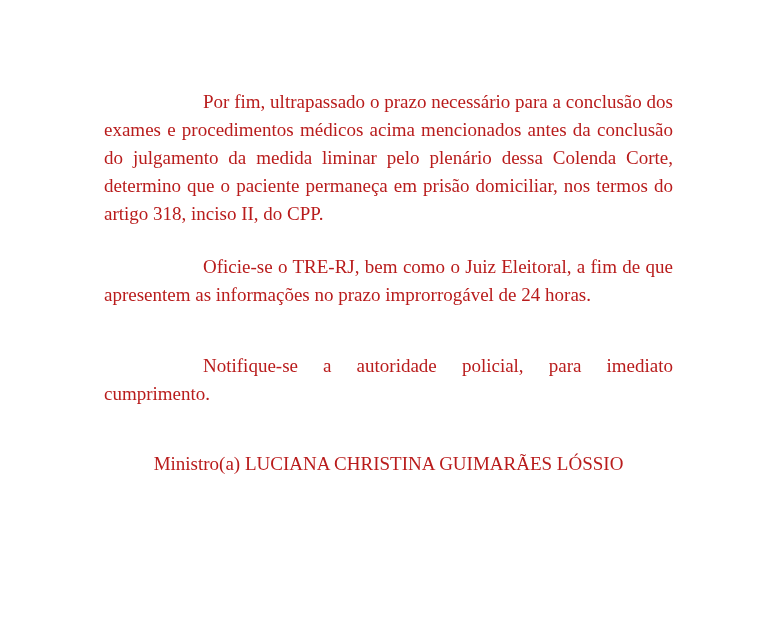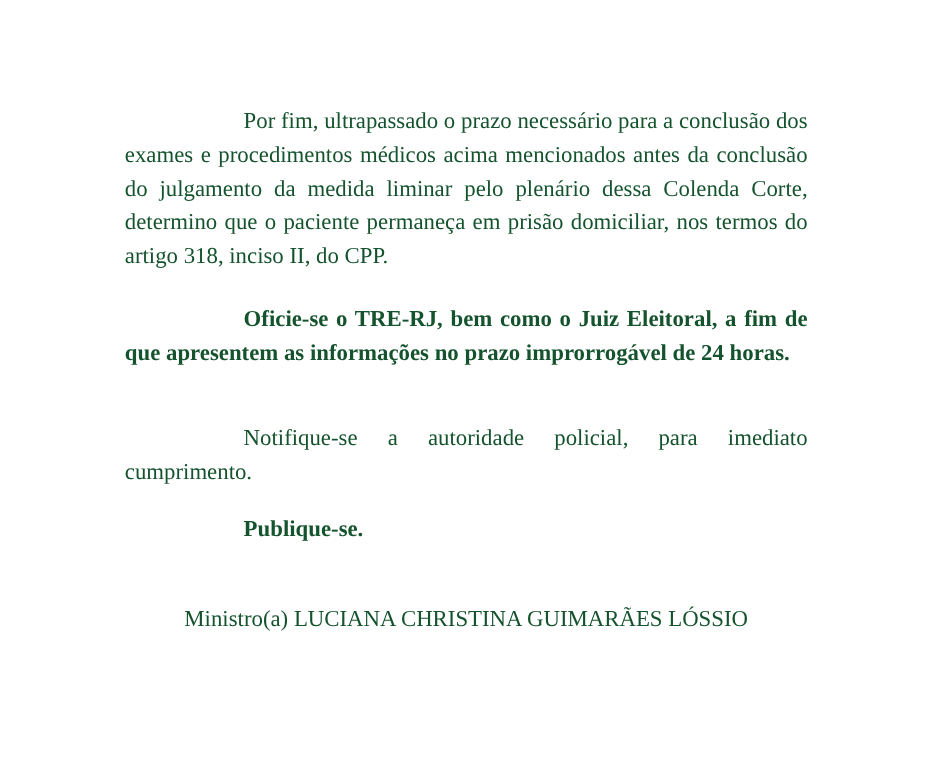--- a/index.html
+++ b/index.html
@@ -7,40 +7,40 @@
   html, body {
     margin: 0;
     padding: 0;
     background: #ffffff;
   }
   .page {
     position: relative;
     width: 783px;
     height: 633px;
     background: #ffffff;
-    color: #14532d;
+    color: #b91c1c;
     font-family: "Liberation Serif", "DejaVu Serif", serif;
     overflow: hidden;
   }
   .content {
     position: absolute;
     left: 104px;
     top: 88px;
     width: 569px;
     font-size: 19px;
     line-height: 28px;
   }
   .para {
     margin: 0;
     text-align: justify;
     text-indent: 99px;
   }
   .para-1 { margin-bottom: 25px; }
-  .para-2 { margin-bottom: 43px; font-weight: bold; }
-  .para-3 { margin-bottom: 20px; }
+  .para-2 { margin-bottom: 43px; }
+  .para-3 { margin-bottom: 44px; }
   .para-4 { font-weight: bold; margin-bottom: 49px; }
   .dateline {
     margin: 0 0 50px 0;
     text-indent: 0;
     text-align: center;
   }
   .signature {
     text-align: center;
     line-height: 24px;
   }
@@ -51,21 +51,20 @@
 
 <div class="page">
   <div class="content">
 
     <p class="para para-1">Por fim, ultrapassado o prazo necessário para a conclusão dos exames e procedimentos médicos acima mencionados antes da conclusão do julgamento da medida liminar pelo plenário dessa Colenda Corte, determino que o paciente permaneça em prisão domiciliar, nos termos do artigo 318, inciso II, do CPP.</p>
 
     <p class="para para-2">Oficie-se o TRE-RJ, bem como o Juiz Eleitoral, a fim de que apresentem as informações no prazo improrrogável de 24 horas.</p>
 
     <p class="para para-3">Notifique-se a autoridade policial, para imediato cumprimento.</p>
 
-    <p class="para para-4">Publique-se.</p>
 
 
     <div class="signature">
       <span class="name-line">Ministro(a) LUCIANA CHRISTINA GUIMARÃES LÓSSIO</span>
 
     </div>
 
   </div>
 </div>
 

